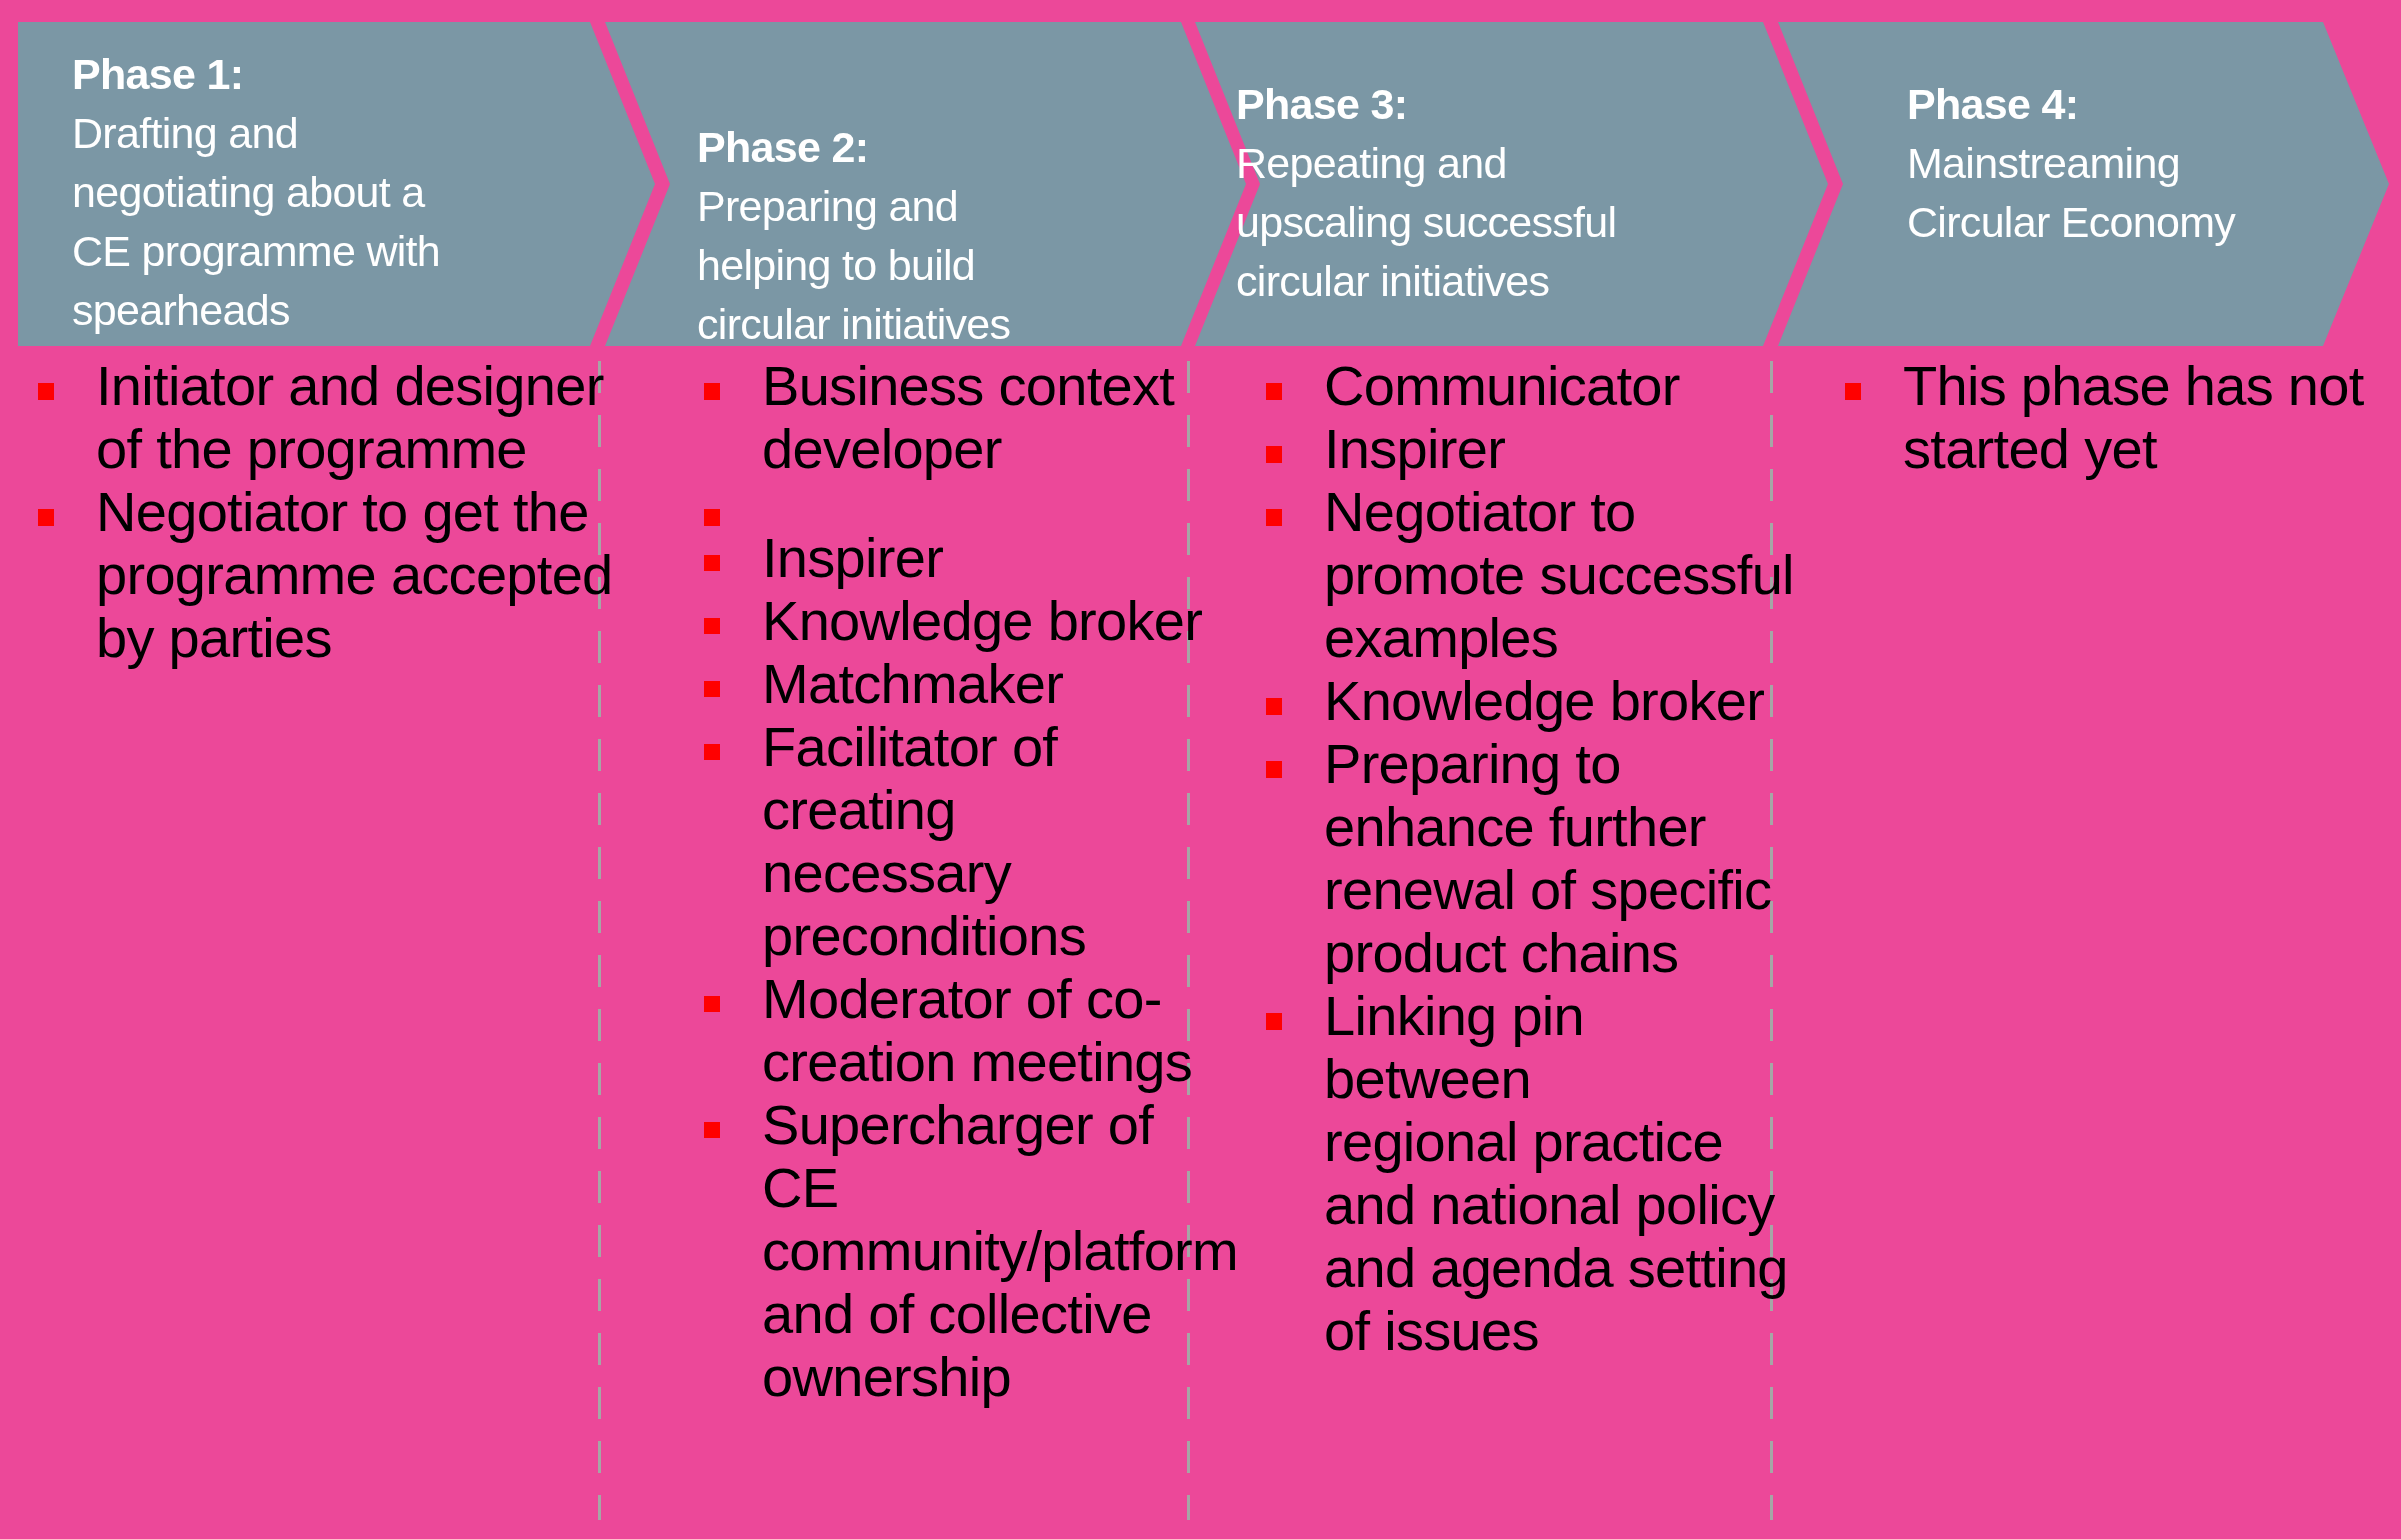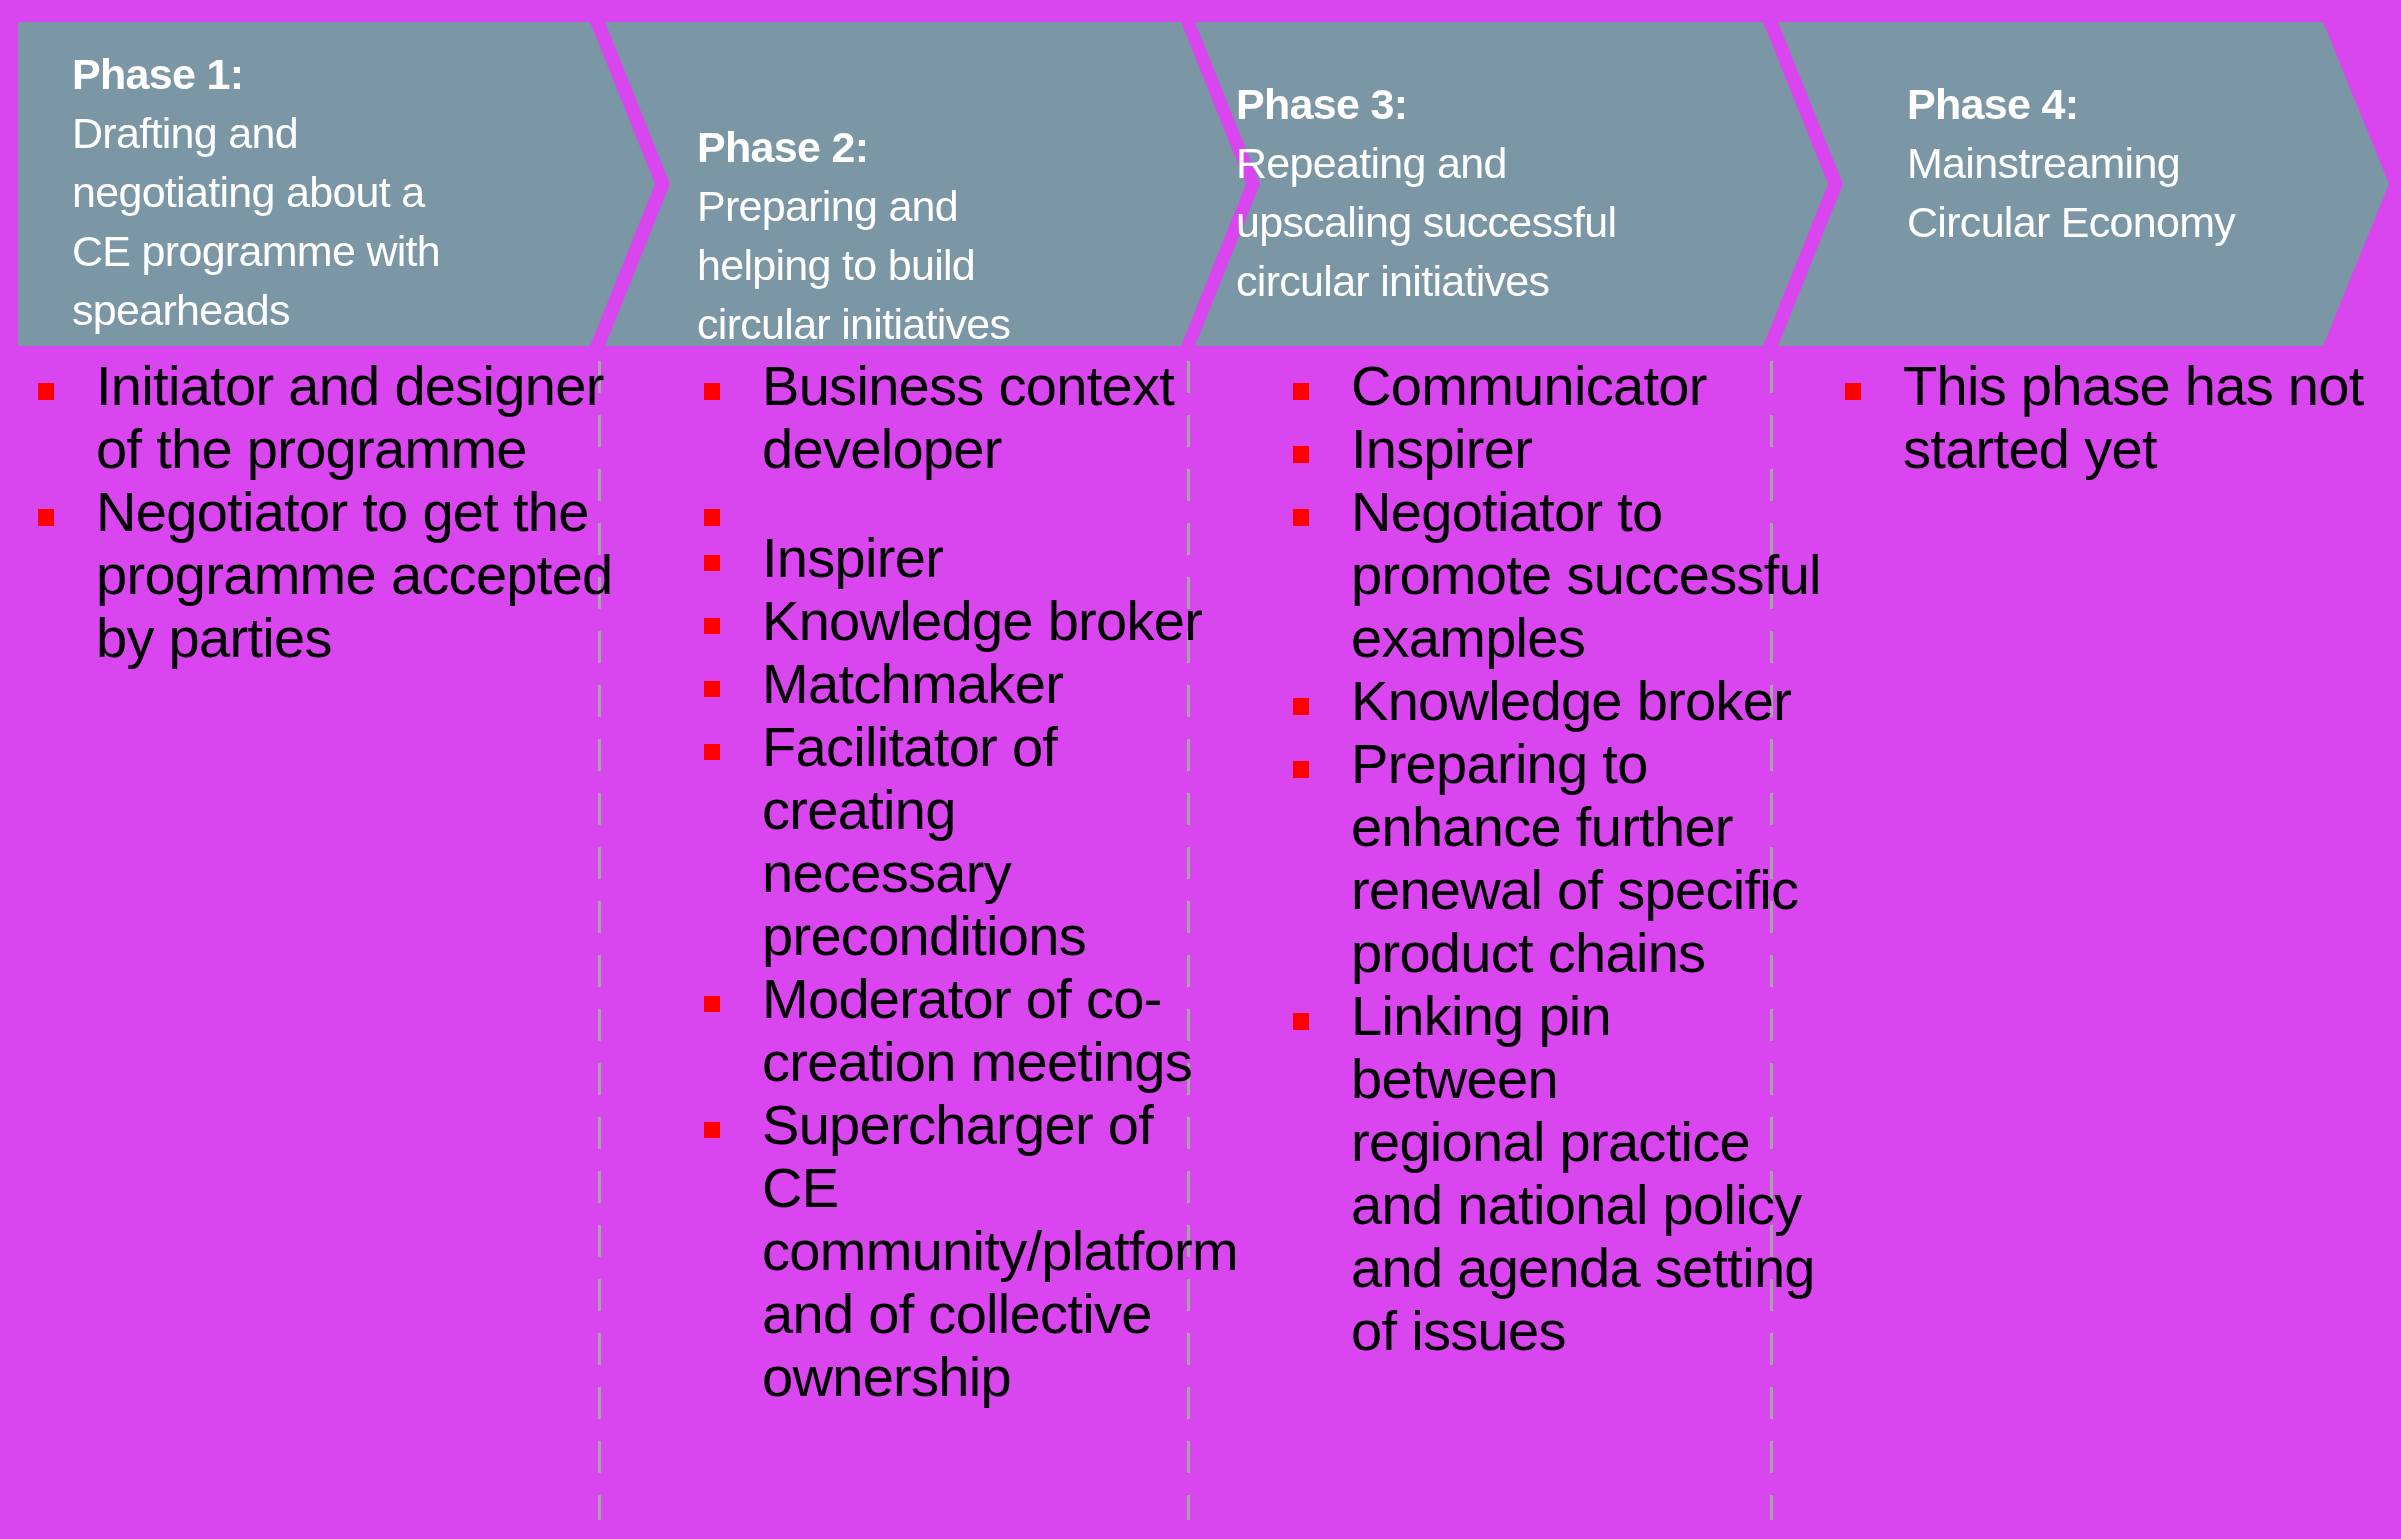--- a/index.html
+++ b/index.html
@@ -1,20 +1,20 @@
 <!DOCTYPE html>
 <html style="font-size:11.6px"><head>
 <meta charset="utf-8">
 <style>
   html, body { margin: 0; padding: 0; background: #ffffff; }
   .canvas {
     position: relative;
     width: 2401px;
     height: 1539px;
-    background: #d946ef;
+    background: #ec4899;
     font-family: "Liberation Sans", sans-serif;
     overflow: hidden;
   }
 
   
   .chevron {
     position: absolute;
     top: 22px;
     height: 324px;
     background: #7b97a5;
@@ -170,21 +170,21 @@
     </li>
     <li>
       <span class="marker"></span>
       <span class="txt">Supercharger of CE
 community/platform
 and of collective
 ownership</span>
     </li>
   </ul>
 
-  <ul class="bullets col3" style="left:1293px;">
+  <ul class="bullets col3" style="left:1266px;">
     <li>
       <span class="marker"></span>
       <span class="txt">Communicator</span>
     </li>
     <li>
       <span class="marker"></span>
       <span class="txt">Inspirer</span>
     </li>
     <li>
       <span class="marker"></span>

